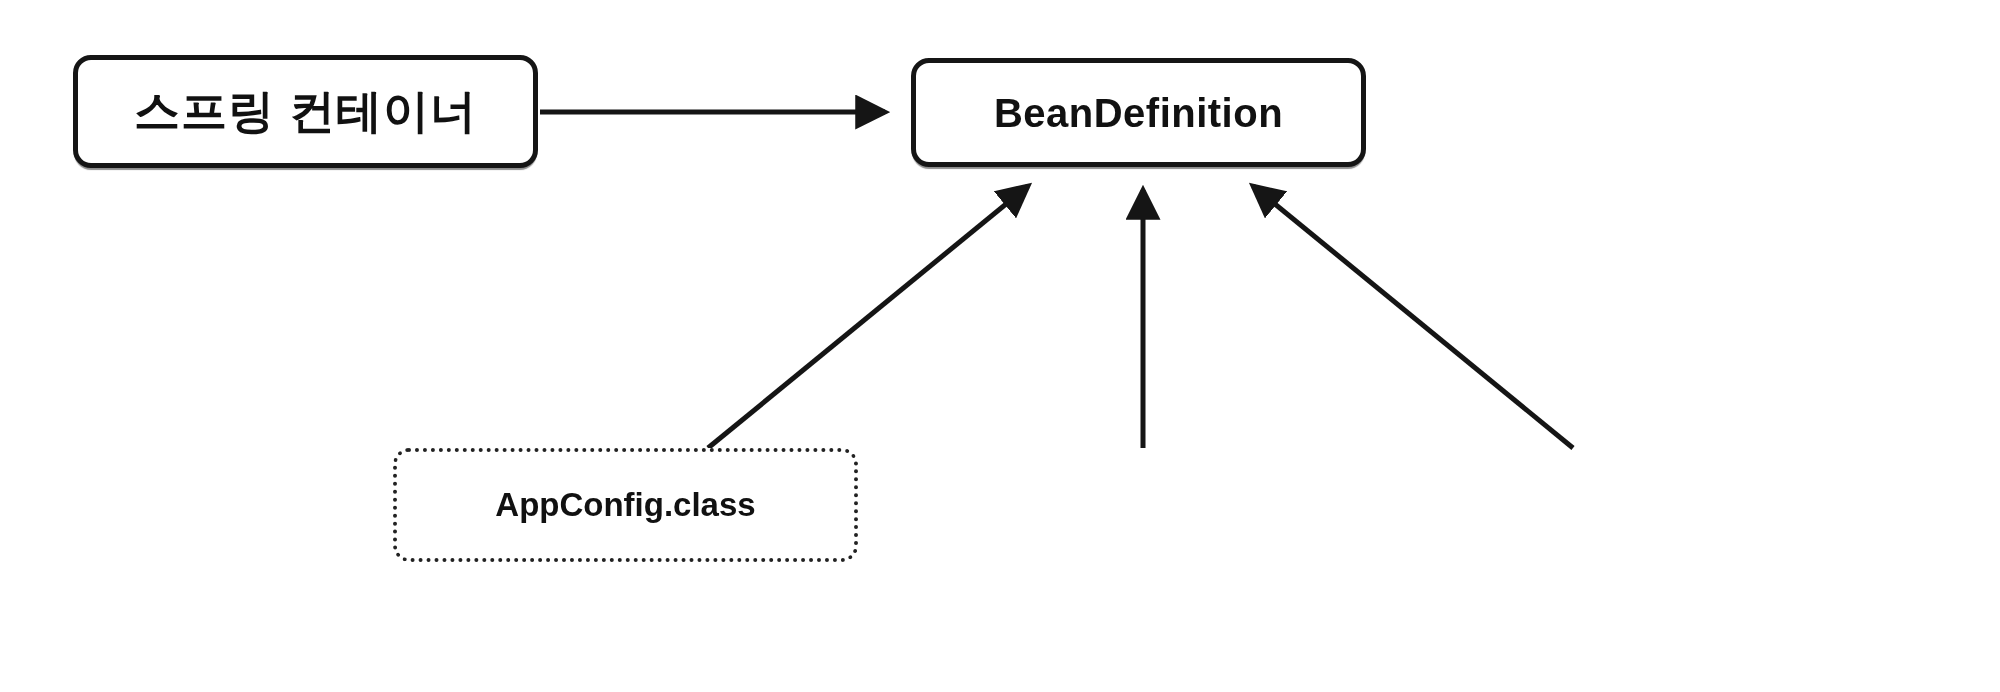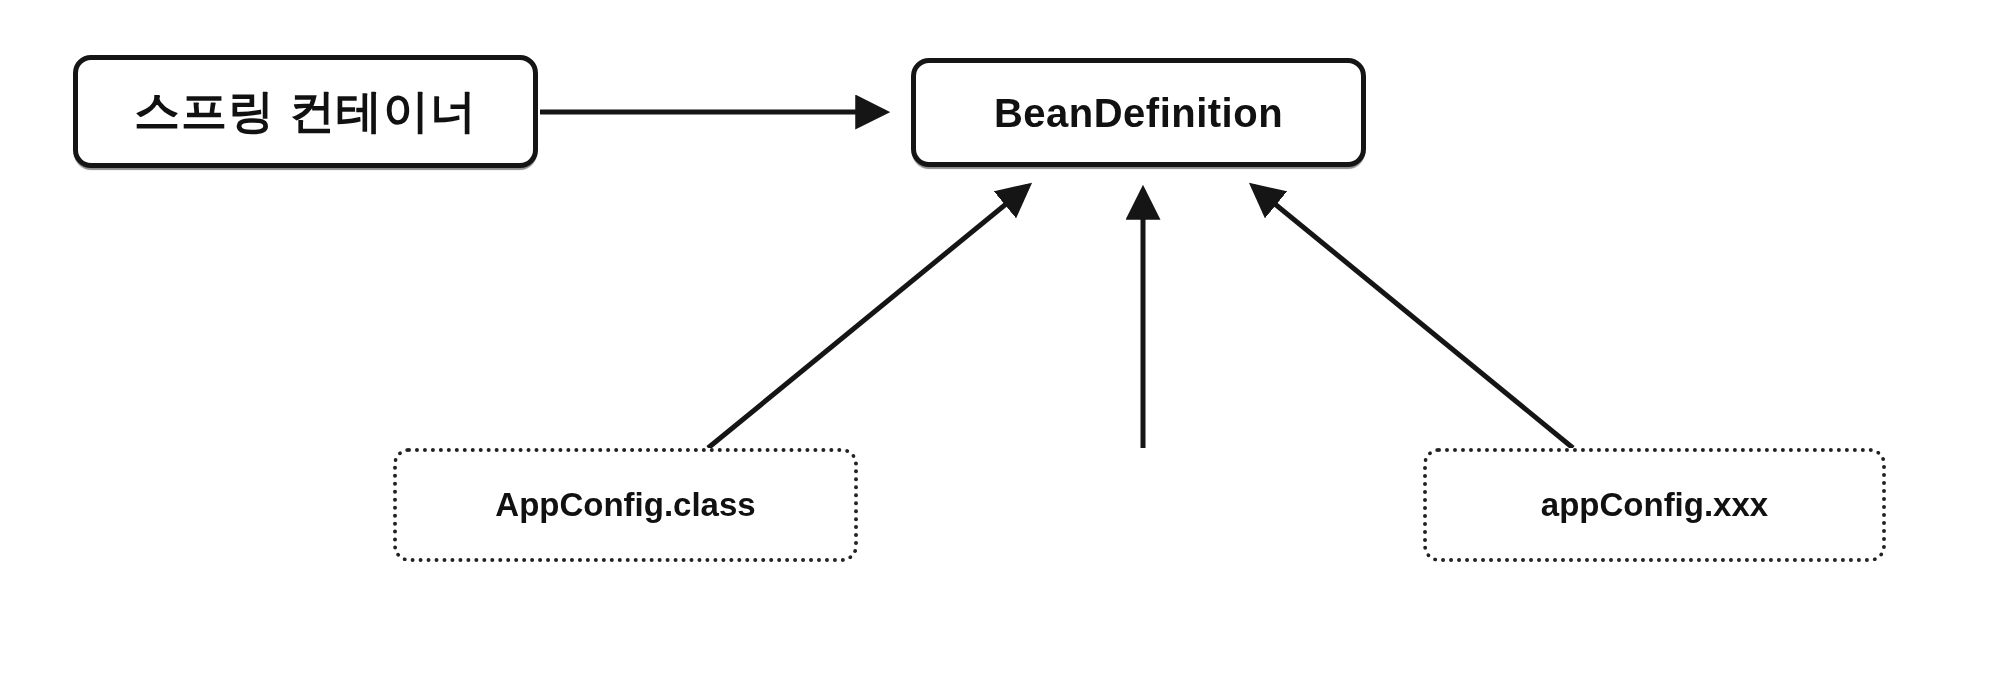--- a/index.html
+++ b/index.html
@@ -91,17 +91,14 @@
 
   <div class="node solid" id="node-bean-definition">
     <span class="label label-bean">BeanDefinition</span>
   </div>
 
   <div class="node dotted" id="node-appconfig-class">
     <span class="label label-bottom">AppConfig.class</span>
   </div>
 
 
-  <div class="node dotted" id="node-appconfig-xxx">
-    <span class="label label-bottom">appConfig.xxx</span>
-  </div>
 
 </div>
 
 </body></html>

